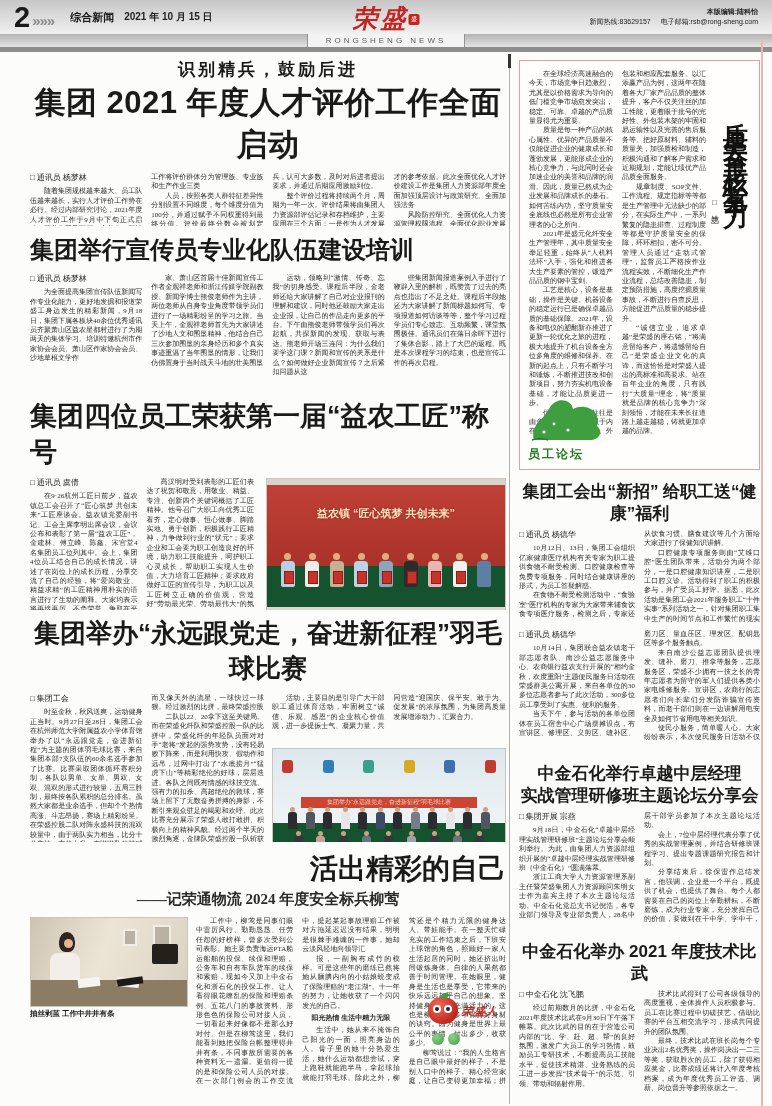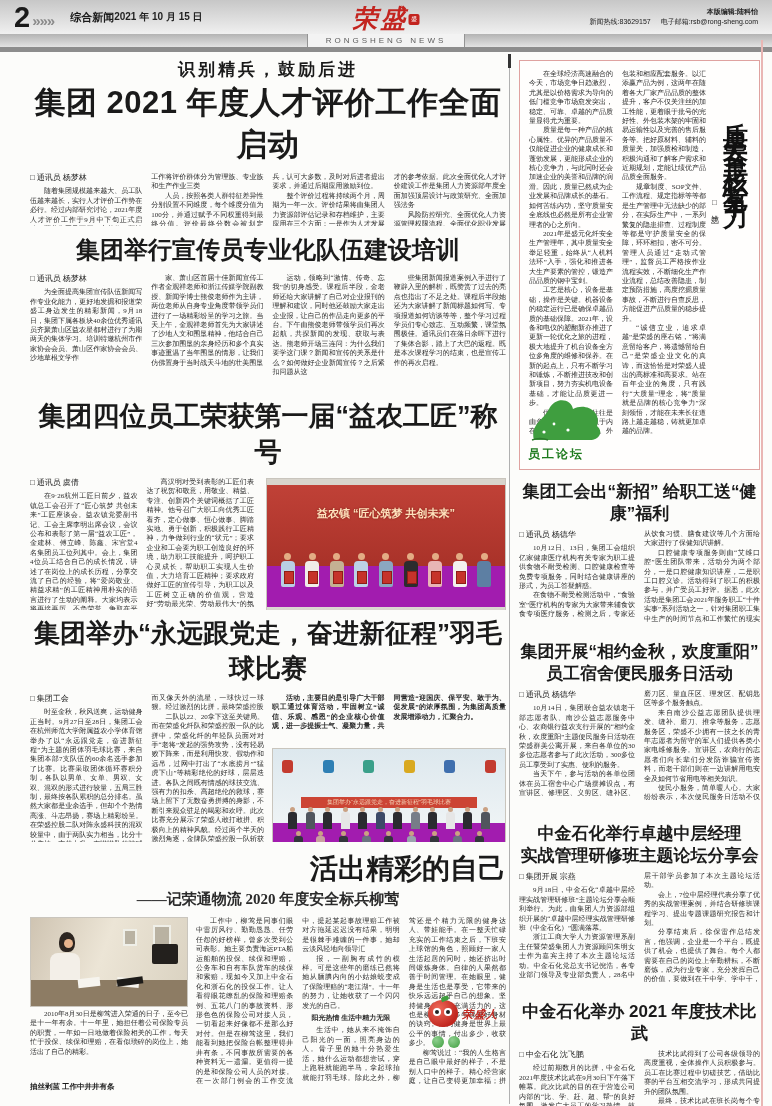--- a/index.html
+++ b/index.html
@@ -4,21 +4,21 @@
 <style>
   html,body{margin:0;padding:0;background:#9a9a9a;}
   #page{width:772px;height:1106px;position:relative;background:#fcfcfa;overflow:hidden;
         font-family:"Liberation Sans",sans-serif;color:#1a1a1a;}
   
   .header-top{height:34px;background:linear-gradient(180deg,#c7c7c7,#f0f0f0);
               display:flex;align-items:center;padding:0 14px;position:relative;}
   .pagenum{font-size:29px;font-weight:900;line-height:30px;}
   .chevrons{color:#8b8b8b;font-size:15px;font-weight:900;margin:6px 0 0 2px;letter-spacing:-1px;}
   .section{font-size:11px;font-weight:bold;margin-left:16px;}
-  .hdate{font-size:10px;font-weight:bold;margin-left:0;color:#222;}
+  .hdate{font-size:10px;font-weight:bold;margin-left:10px;color:#222;}
   .masthead{position:absolute;left:50%;top:2px;transform:translateX(-50%);text-align:center;white-space:nowrap;}
   .masthead-cn{font-family:"DejaVu Serif",serif;font-weight:900;font-style:italic;
                color:#c3241f;font-size:25px;letter-spacing:3px;}
   .seal{display:inline-block;width:11px;height:11px;background:#c3241f;color:#fff;font-size:6px;
         line-height:11px;text-align:center;vertical-align:super;border-radius:2px;font-style:normal;}
   .hinfo{margin-left:auto;text-align:right;font-size:7px;line-height:10px;color:#222;font-weight:bold;}
   .hinfo .row2 span{margin-left:8px;font-weight:normal;}
   .header-band{height:13px;background:linear-gradient(180deg,#b3b3b3,#e3e3e3);
                display:flex;justify-content:center;}
   .news-box{background:#f3f3f3;border-left:1px solid #949494;border-right:1px solid #949494;
@@ -37,43 +37,43 @@
             text-align:justify;color:#2b2b2b;}
   .bodytext p{margin:0;text-indent:14px;}
   .subhead-c{font-weight:bold;text-align:center;text-indent:0 !important;margin:3px 0 !important;}
   
   .a1{height:168px;overflow:hidden;}
   .a1 .kicker{text-align:center;font-size:17px;font-weight:900;letter-spacing:3px;margin:0;}
   .a1 .title{text-align:center;font-size:31px;font-weight:900;margin:1px 0 7px;letter-spacing:0.5px;}
   .cols4{column-count:4;column-gap:9px;overflow:hidden;}
   .a1 .cols4{height:88px;}
   .a2{height:166px;overflow:hidden;margin-top:2px;}
-  .a2 .title{text-align:center;font-size:24px;font-weight:900;margin:6px 0 8px;}
+  .a2 .title{font-size:24px;font-weight:900;margin:6px 0 8px;}
   .a2 .cols4{height:112px;}
   .a3{height:216px;overflow:hidden;}
-  .a3 .title{text-align:center;font-size:27px;font-weight:900;margin:4px 0 8px;}
+  .a3 .title{text-align:left;font-size:27px;font-weight:900;margin:4px 0 8px;}
   .a3-content{display:flex;gap:12px;}
   .a3-text{width:224px;column-count:2;column-gap:9px;height:168px;overflow:hidden;}
   .a4{height:232px;overflow:hidden;}
   .a4 .title{text-align:center;font-size:26px;font-weight:900;margin:6px 0 8px;}
   .a4-content{display:flex;gap:8px;}
   .a4-text{width:234px;column-count:2;column-gap:9px;height:186px;overflow:hidden;}
   .a4-right{flex:1;display:flex;flex-direction:column;}
-  .minicols{column-count:2;column-gap:9px;height:50px;overflow:hidden;font-weight:bold;}
+  .minicols{column-count:2;column-gap:9px;height:50px;overflow:hidden;}
   .a5{height:260px;overflow:hidden;margin-top:6px;}
   .a5 .title{text-align:right;font-size:28px;font-weight:900;margin:2px 0 0;}
   .a5 .subtitle{font-family:"Liberation Serif",serif;font-weight:bold;font-size:15px;
                 text-align:center;margin:2px 0 8px;color:#2b2b2b;}
   .a5-content{display:flex;gap:8px;position:relative;}
   .a5-left{width:158px;}
   .a5-left .bodytext{height:70px;overflow:hidden;margin-top:3px;}
   .caption{font-size:7.5px;font-weight:bold;margin-top:2px;font-family:"Liberation Serif",serif;}
   .a5-main{flex:1;column-count:3;column-gap:9px;height:172px;overflow:hidden;}
   
-  .photo{position:relative;overflow:hidden;border:1px solid #c9c5bd;background:#a21caf;}
+  .photo{position:relative;overflow:hidden;border:1px solid #c9c5bd;background:#14532d;}
   .photo1{flex:1;height:168px;}
   .p1-top{position:absolute;top:0;left:0;right:0;height:52%;
           background:linear-gradient(180deg,#d8d4cc 0,#d8d4cc 7%,#c04137 7%,#a93229 100%);}
   .p1-banner{position:absolute;top:16%;left:0;right:0;text-align:center;color:#ffe3bd;
              font-weight:900;font-size:11px;line-height:15px;text-shadow:0 0 2px #7e1d16;}
   .p1-people{position:absolute;top:44%;left:2%;right:2%;display:flex;justify-content:space-evenly;}
   .fig{width:17px;display:flex;flex-direction:column;align-items:center;}
   .fig .head{width:7px;height:7px;border-radius:50%;background:#e3ac84;}
   .fig .torso{width:14px;height:26px;border-radius:4px 4px 2px 2px;margin-top:1px;position:relative;}
   .fig .folder{position:absolute;left:3px;top:10px;width:8px;height:11px;background:#c6332a;border:1px solid #8e1d16;}
@@ -311,39 +311,36 @@
                   <i style="background:#33363c"></i>
               </div>
 
             </div>
           </div>
         </div>
       </div>
 
       <div class="a5">
         <p class="title">活出精彩的自己</p>
-        <p class="subtitle">——记荣通物流 2020 年度安全标兵柳莺</p>
+        <p class="subtitle">——记荣通物流 2024 年度安全标兵柳莺</p>
         <div class="a5-content">
           <div class="a5-left">
             <div class="photo photo3">
               <div class="p3-bg"></div>
               <span class="frame" style="right:10%;top:8%;width:14px;height:18px"></span>
               <span class="frame" style="right:32%;top:12%;width:10px;height:13px"></span>
               <span class="p3-woman-hair"></span>
               <span class="p3-woman-face"></span>
               <span class="p3-woman-top"></span>
               <span class="p3-monitor"></span>
               <div class="p3-desk"></div>
               <span class="p3-paper" style="left:30%"></span>
               <span class="p3-paper" style="left:55%;transform:rotate(5deg)"></span>
               <span class="p3-keyboard"></span>
             </div>
-            <div class="bodytext">
-              <p>2010年8月30日是柳莺进入荣通的日子，至今已是十一年有余。十一年里，她担任着公司保险专员的职责，一年如一日地做着保险相关的工作，每天忙于投保、续保和理赔，在看似琐碎的岗位上，她活出了自己的精彩。</p>
-            </div>
             <div class="caption">抽丝剥茧 工作中井井有条</div>
           </div>
           <div class="a5-main bodytext">
             <p>工作中，柳莺是同事们眼中雷厉风行、勤勤恳恳、任劳任怨的好榜样，曾多次受到公司表彰。她主要负责海运PTA船运船舶的投保、续保和理赔，公务车和自有车队货车的续保和索赔，现如今又加上中金石化和浙石化的投保工作。让人看得眼花缭乱的保险和理赔条例、五花八门的事故资料、形形色色的保险公司对接人员，一切看起来好像都不是那么好对付。但是在柳莺这里，我们能看到她把保险台帐整理得井井有条，不同事故所需要的各种资料无一遗漏。更值得一提的是和保险公司人员的对接。在一次部门例会的工作交流中，提起某起事故理赔工作被对方拖延迟迟没有结果，明明是很棘手难缠的一件事，她却云淡风轻地向领导汇</p>
             <p>报，一副胸有成竹的模样。可是这些年的磨练已然将她从腼腆内向的小姑娘蜕变成了保险理赔的“老江湖”。十一年的努力，让她收获了一个闪闪发光的自己。</p>
             <p class="subhead-c">阳光热情 生活中精力无限</p>
             <p>生活中，她从来不掩饰自己阳光的一面，照亮身边的人。骨子里的她十分热爱生活，她什么运动都想尝试，穿上跑鞋就能跑半马，拿起球拍就能打羽毛球。除此之外，柳莺还是个精力无限的健身达人、带娃能手。在一整天忙碌充实的工作结束之后，下班安上球馆的角色，照顾好一家人生活起居的同时，她还挤出时间锻炼身体。自律的人果然都善于时间管理。在她眼里，健身是生活也是享受，它带来的快乐远远超乎自己的想象。坚持健身的人是充满活力的，这也是柳莺这么多年保持好身材的诀窍。因为健身是世界上最公平的事情，付出多少，收获多少。</p>
             <p>柳莺说过：“我的人生格言是自己眼中最好的样子，不是别人口中的样子。精心经营家庭，让自己变得更加幸福；拼命赚钱工作，让自己变得更有责任心；坚持锻炼健身，让自己变得更加健康。先把自己照顾好，然后把温柔和爱递给你值得珍视的人。任何人生建议都未必通往一条绝对正确的路，所以，按照自己的意愿生活吧，活出精彩的自己！</p>
 
           </div>
@@ -395,21 +392,20 @@
         <p class="rhl">集团工会出“新招” 给职工送“健康”福利</p>
         <div class="rcols bodytext">
           <span class="byline">□ 通讯员 杨德华</span>
           <p>10月12日、13日，集团工会组织亿家健康医疗机构有关专家为职工提供食物不耐受检测、口腔健康检查等免费专项服务，同时结合健康讲座的形式，为员工答疑解惑。</p>
           <p>在食物不耐受检测活动中，“食验室”医疗机构的专家为大家带来辅食饮食专项医疗服务，检测之后，专家还从饮食习惯、膳食建议等几个方面给大家进行了保健知识讲解。</p>
           <p>口腔健康专项服务则由“艾维口腔”医生团队带来，活动分为两个部分，一是口腔健康知识讲座，二是职工口腔义诊。活动得到了职工的积极参与，并广受员工好评。据悉，此次活动是集团工会2021年服务职工“十件实事”系列活动之一，针对集团职工集中生产的时间节点和工作繁忙的现实情况，集团工会统筹安排，积极联系各单位，多次组织医务人员进企业，开展医学科普知识宣传，为职工提供可实、普惠、便利的医疗服务和帮助。</p>
         </div>
       </div>
 
       <div class="r-article r3">
-        <p class="rhl"><span>集团开展“相约金秋，欢度重阳”</span><br><span>员工宿舍便民服务日活动</span></p>
         <div class="rcols bodytext">
           <span class="byline">□ 通讯员 杨德华</span>
           <p>10月14日，集团联合益农镇老干部志愿者队、南沙公益志愿服务中心、农商银行益农支行开展的“相约金秋，欢度重阳”主题便民服务日活动在荣盛群美公寓开展，来自各单位的30多位志愿者参与了此次活动，300多位员工享受到了实惠、便利的服务。</p>
           <p>当天下午，参与活动的各单位团体在员工宿舍中心广场摆摊设点，有宣讲区、修理区、义剪区、缝补区、磨刀区、量血压区、理发区、配钥匙区等多个服务触点。</p>
           <p>来自南沙公益志愿团队提供理发、缝补、磨刀、推拿等服务，志愿服务区，荣盛不少拥有一技之长的青年志愿者为留守的军人们提供各类小家电维修服务。宣讲区，农商行的志愿者们向长辈们分发防诈骗宣传资料，而老干部们则在一边讲解用电安全及如何节省用电等相关知识。</p>
           <p>便民小服务，简单暖人心。大家纷纷表示，本次便民服务日活动不仅关注到员工的实际需求，也让他们感受到了集团带来的温馨和便利，是集团整合资源、服务员工的重要体现。</p>
         </div>
       </div>
 
       <div class="r-article r4">

